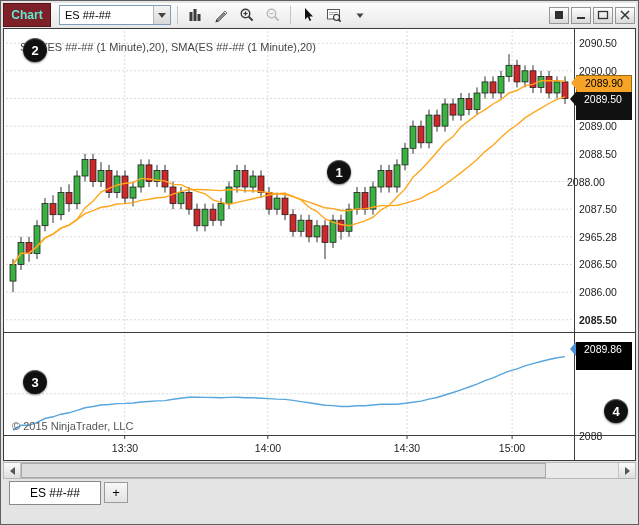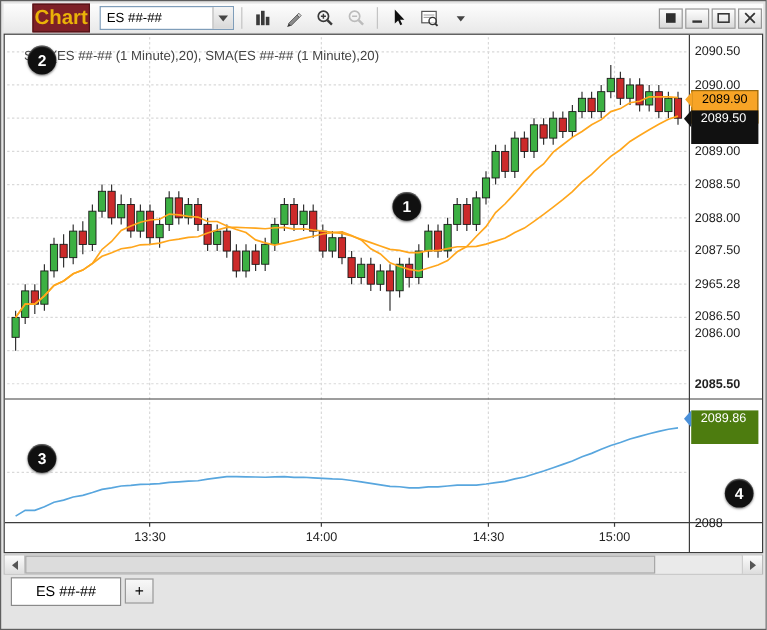--- a/index.html
+++ b/index.html
@@ -1,22 +1,22 @@
 <!DOCTYPE html>
 <html><head>
 <meta charset="utf-8">
 <style>
   html,body{margin:0;padding:0;background:#cfcfcf;font-family:"Liberation Sans",sans-serif;}
   .window{width:639px;height:525px;box-sizing:border-box;border:1px solid #5f5f5f;
     background:#e4e4e4;padding:2px;position:relative;overflow:hidden;}
   
   .toolbar{height:24px;display:flex;align-items:center;gap:4px;
     background:linear-gradient(#fdfdfd,#e9e9e9);position:relative;}
-  .chart-label{width:46px;height:22px;background:#7d2027;border:1px solid #531317;color:#eab308;
-    font-weight:bold;font-size:17px;display:flex;align-items:center;justify-content:center;margin-right:4px;margin-left:24px;}
+  .chart-label{width:46px;height:22px;background:#7d2027;border:1px solid #531317;color:#5eead4;
+    font-weight:bold;font-size:12px;display:flex;align-items:center;justify-content:center;margin-right:4px;}
   .combo{display:flex;align-items:center;justify-content:space-between;height:20px;border:1px solid #7f9db9;
     background:#fff;font-size:11px;padding-left:5px;box-sizing:border-box;}
   .combo.instrument{width:112px;} .combo.interval{width:96px;}
   .combo .arrow-box{width:16px;height:100%;background:linear-gradient(#f4f4f4,#d8d8d8);
     border-left:1px solid #b5b5b5;display:flex;align-items:center;justify-content:center;}
   .tri-down{width:0;height:0;border-left:4px solid transparent;border-right:4px solid transparent;border-top:5px solid #444;}
   .sep{width:1px;height:18px;background:#c4c4c4;margin:0 2px;}
   .tool-btn{width:22px;height:20px;display:flex;align-items:center;justify-content:center;}
   .win-controls{margin-left:auto;display:flex;gap:2px;padding-right:1px;}
   .win-btn{width:20px;height:17px;border:1px solid #979797;background:linear-gradient(#fefefe,#d9d9d9);
@@ -31,21 +31,21 @@
   .copyright{position:absolute;left:8px;top:391px;font-size:11px;color:#555;z-index:2;}
   .axis-label{position:absolute;font-size:10.5px;color:#222;z-index:2;white-space:nowrap;}
   .price-badge{position:absolute;left:572px;width:56px;height:28px;line-height:14px;font-size:10.5px;
     padding-left:8px;box-sizing:border-box;z-index:3;}
   .price-badge::before{content:"";position:absolute;left:-6px;top:0;width:0;height:0;
     border-top:7px solid transparent;border-bottom:7px solid transparent;}
   .badge-orange{background:#F7A426;color:#000;border:1px solid #9a6a10;}
   .badge-orange::before{border-right:6px solid #F7A426;}
   .badge-black{background:#111;color:#fff;}
   .badge-black::before{border-right:6px solid #111;}
-  .badge-blue{background:#4d7c0f;color:#fff;}
+  .badge-blue{background:#000000;color:#fff;}
   .badge-blue::before{border-right:6px solid #4A90D9;}
   .callout{position:absolute;width:24px;height:24px;border-radius:50%;background:#101010;color:#fff;
     font-weight:bold;font-size:13px;display:flex;align-items:center;justify-content:center;z-index:5;
     box-shadow:0 1px 2px rgba(0,0,0,.55), inset 0 1px 1px rgba(255,255,255,.35);}
   .callout-1{left:323px;top:131px;} .callout-2{left:19px;top:9px;}
   .callout-3{left:19px;top:341px;} .callout-4{left:600px;top:370px;}
   
   .hscroll{width:633px;height:17px;margin-top:1px;display:flex;align-items:stretch;
     background:#f1f1f1;border:1px solid #b9b9b9;box-sizing:border-box;}
   .scroll-btn{width:16px;display:flex;align-items:center;justify-content:center;
@@ -332,35 +332,36 @@
           <line x1="0" y1="406.5" x2="631" y2="406.5"></line>
           <line x1="570.5" y1="0" x2="570.5" y2="431"></line>
         </g>
         <line x1="120.7" y1="406" x2="120.7" y2="410" stroke="#3c3c3c"></line>
         <line x1="263.8" y1="406" x2="263.8" y2="410" stroke="#3c3c3c"></line>
         <line x1="403.0" y1="406" x2="403.0" y2="410" stroke="#3c3c3c"></line>
         <line x1="508.1" y1="406" x2="508.1" y2="410" stroke="#3c3c3c"></line>
       </svg>
 
     <div class="panel-label main">SMA(ES ##-## (1 Minute),20), SMA(ES ##-## (1 Minute),20)</div>
+    <div class="copyright">© 2015 NinjaTrader, LLC</div>
 
     <div class="callout callout-1">1</div>
     <div class="callout callout-2">2</div>
     <div class="callout callout-3">3</div>
     <div class="callout callout-4">4</div>
   <div class="axis-label" style="left: 575px; top: 8px;">2090.50</div>
       <div class="axis-label" style="left: 575px; top: 36px; text-align: right;">2090.00</div>
       <div class="axis-label" style="left: 575px; top: 64px;">2089.50</div>
       <div class="axis-label" style="left: 575px; top: 91px;">2089.00</div>
       <div class="axis-label" style="left: 575px; top: 119px;">2088.50</div>
-      <div class="axis-label" style="left: 575px; top: 147px;">2088.00</div>
+      <div class="axis-label" style="left: 563px; top: 147px;">2088.00</div>
       <div class="axis-label" style="left: 575px; top: 174px;">2087.50</div>
       <div class="axis-label" style="left: 575px; top: 202px;">2965.28</div>
       <div class="axis-label" style="left: 575px; top: 229px;">2086.50</div>
-      <div class="axis-label" style="left: 575px; top: 243px;">2086.00</div>
+      <div class="axis-label" style="left: 575px; top: 257px;">2086.00</div>
       <div class="axis-label" style="left: 575px; top: 285px; font-weight: bold;">2085.50</div>
       <div class="axis-label" style="left: 575px; top: 377px; margin-top: 24px;">2088</div>
       <div class="axis-label" style="left: 121px; top: 413px; transform: translateX(-50%);">13:30</div>
       <div class="axis-label" style="left: 264px; top: 413px; transform: translateX(-50%);">14:00</div>
       <div class="axis-label" style="left: 403px; top: 413px; transform: translateX(-50%);">14:30</div>
       <div class="axis-label" style="left: 508px; top: 413px; transform: translateX(-50%);">15:00</div>
       <div class="price-badge badge-orange" style="top: 46px;">2089.90</div>
       <div class="price-badge badge-black" style="top: 63px;">2089.50</div>
       <div class="price-badge badge-blue" style="top: 313px;">2089.86</div>
     </div>

